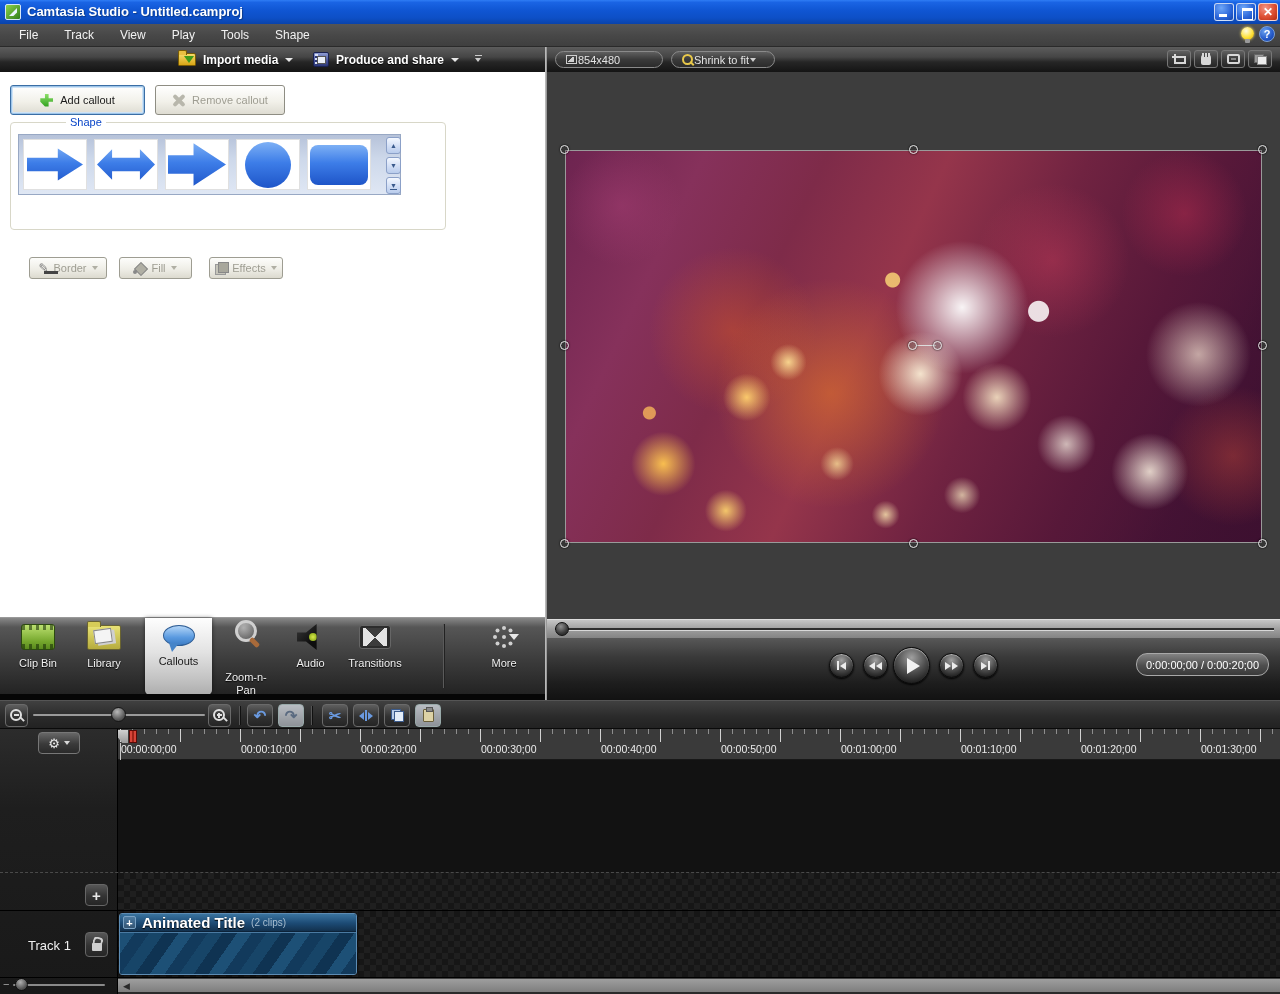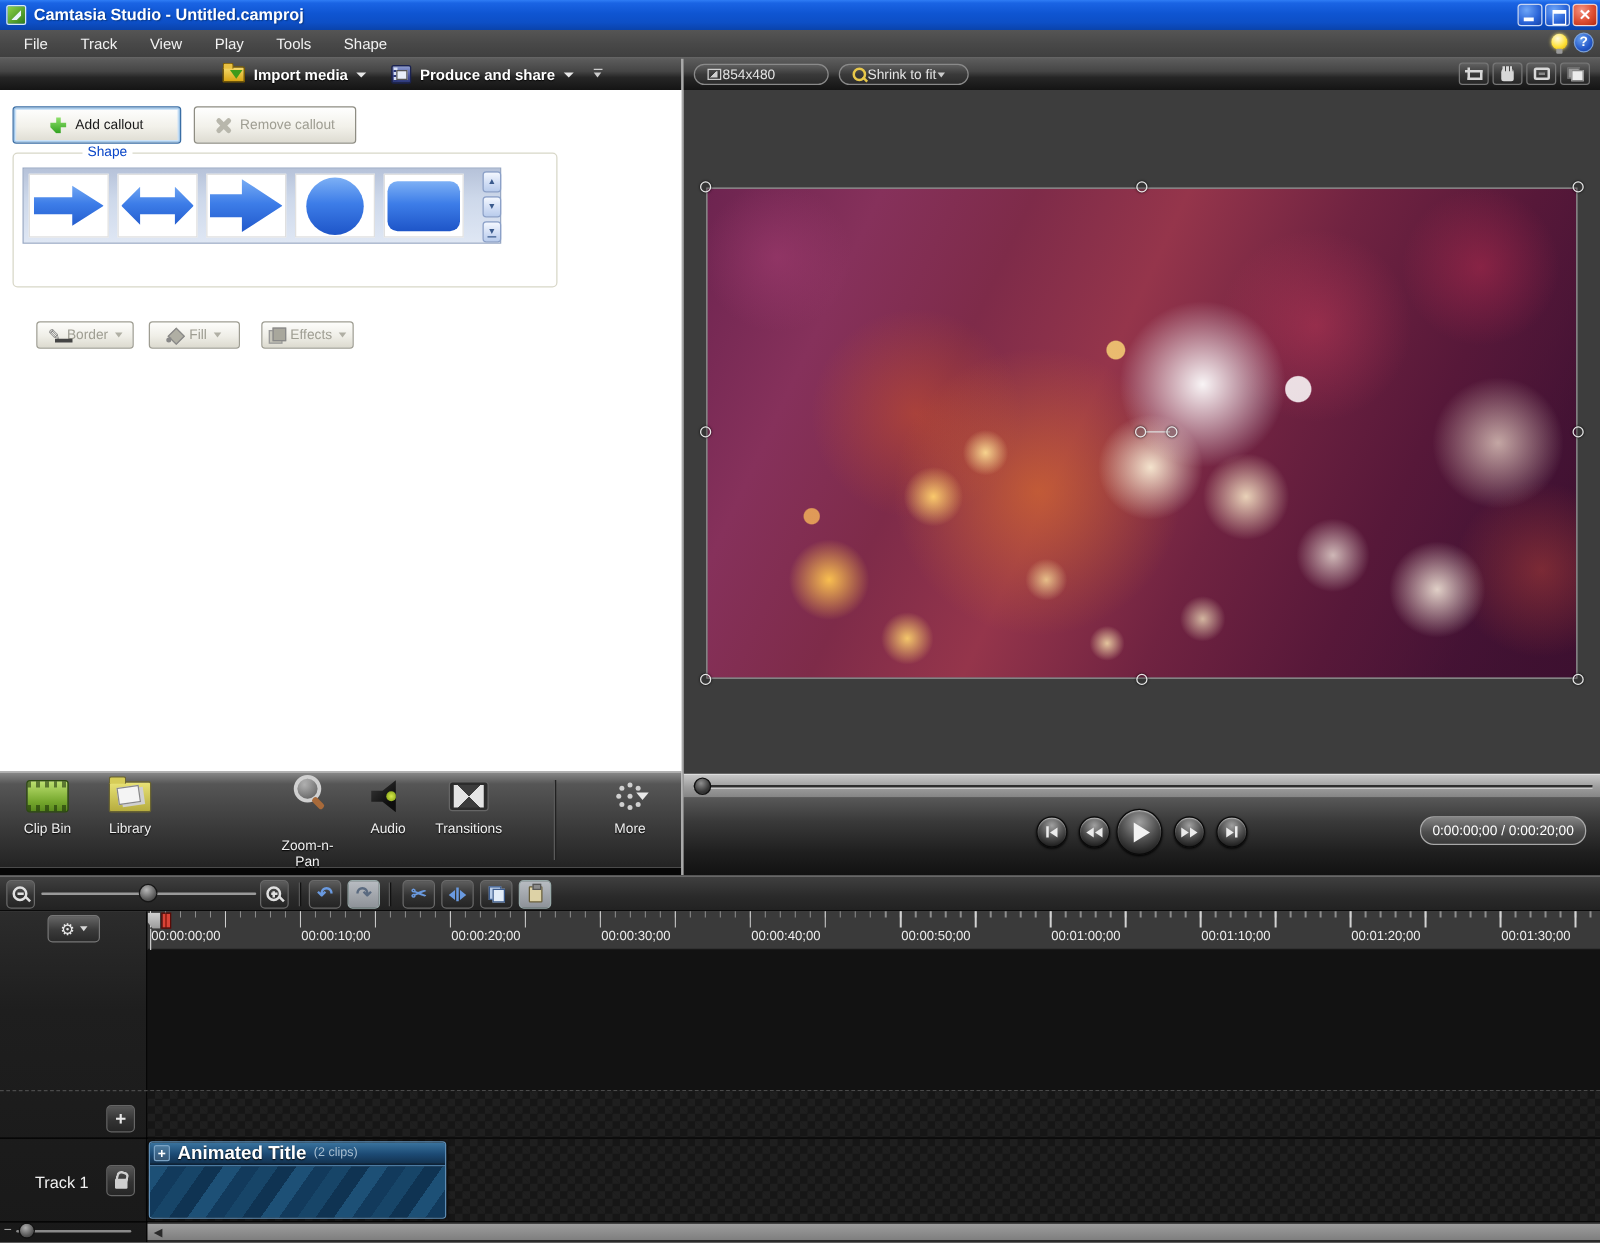--- a/index.html
+++ b/index.html
@@ -456,20 +456,26 @@
           <div class="clipbin-icon"></div>
         </div>
       <div class="tab-label">Clip Bin</div>
     </div>
     <div class="tab t-library">
       <div class="tab-icon-box">
           <div class="library-icon"></div>
         </div>
       <div class="tab-label">Library</div>
     </div>
+    <div class="tab t-callouts selected">
+      <div class="tab-icon-box">
+          <div class="callouts-icon"></div>
+        </div>
+      <div class="tab-label">Callouts</div>
+    </div>
     <div class="tab t-zoom">
       <div class="tab-icon-box">
           <div class="zoompan-icon"></div>
         </div>
       <div class="tab-label" style="width:58px;">Zoom-n-Pan</div>
     </div>
     <div class="tab t-audio">
       <div class="tab-icon-box">
           <div class="audio-icon"></div>
         </div>

